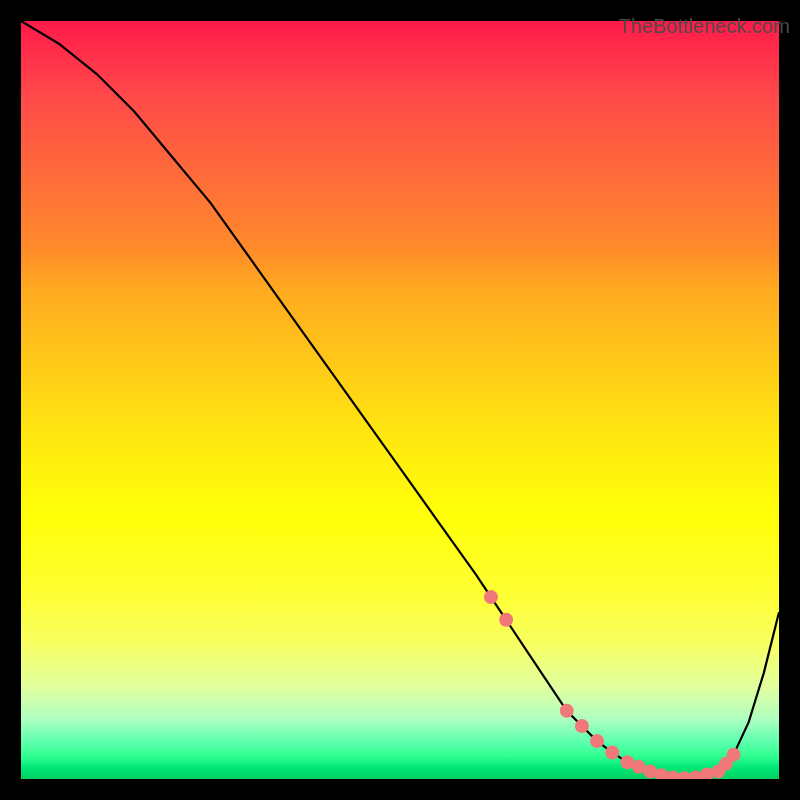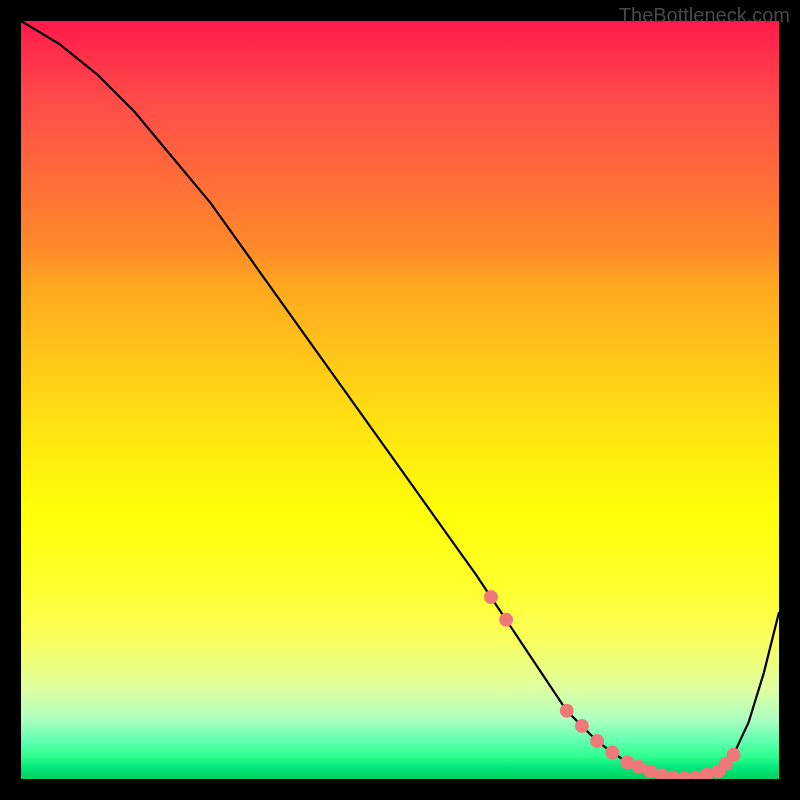--- a/index.html
+++ b/index.html
@@ -30,21 +30,21 @@
       #e0ffa0 88%,
       #b0ffc0 92%,
       #60ffb0 95%,
       #30ff90 97%,
       #00e878 98.5%,
       #00d060 100%
     );
   }
   .watermark {
     position: absolute;
-    top: 4px;
+    top: 15px;
     right: 10px;
     font-family: Arial, sans-serif;
     font-size: 20px;
     color: #4a4a4a;
     font-weight: 500;
     z-index: 10;
   }
   svg.curve-layer {
     position: absolute;
     left: 21px;

